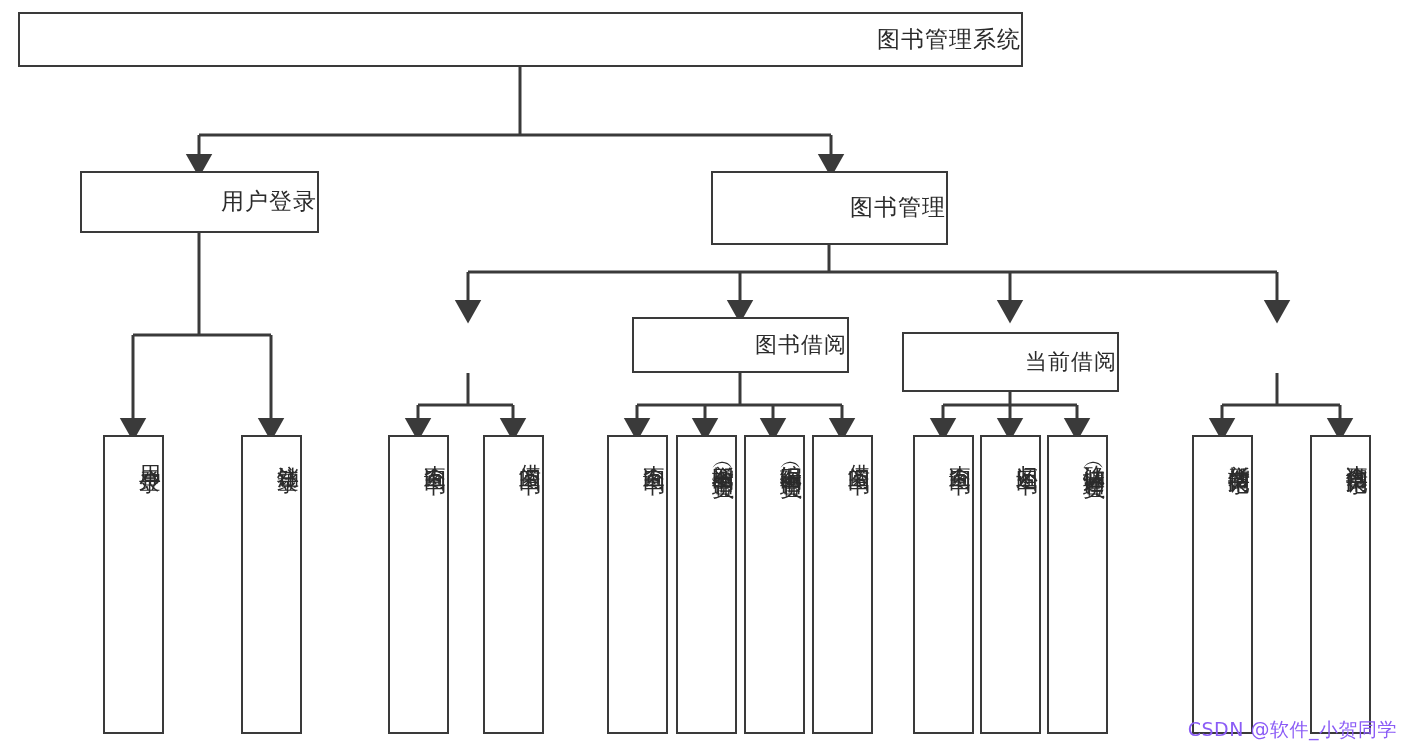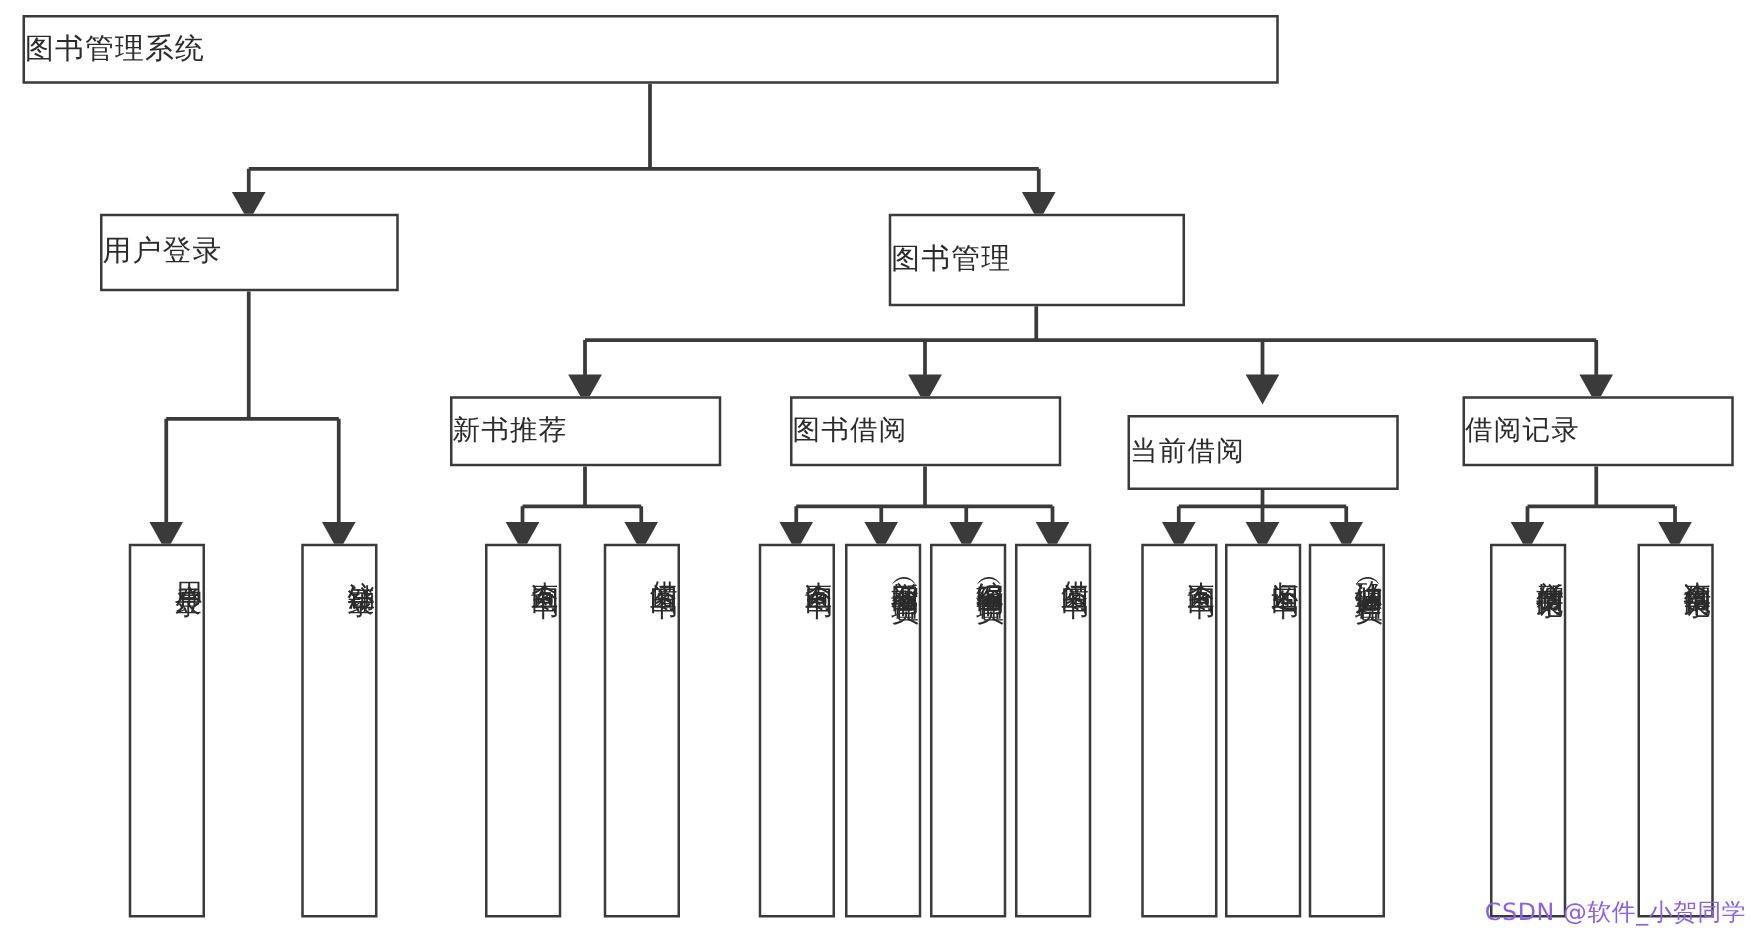--- a/index.html
+++ b/index.html
@@ -25,21 +25,21 @@
     height: 747px;
     pointer-events: none;
   }
   .node {
     position: absolute;
     box-sizing: border-box;
     border: 2.5px solid #3a3a3a;
     background: #ffffff;
     display: flex;
     align-items: center;
-    justify-content: flex-start;
+    justify-content: flex-end;
     color: #2b2b2b;
   }
   .node.h {
     font-size: 23px;
     line-height: 1.1;
     letter-spacing: 1px;
   }
   .node.h.small {
     font-size: 22px;
   }
@@ -133,35 +133,29 @@
   </div>
 
   <div class="node h" style="left:80px; top:171px; width:239px; height:62px;">
     <span>用户登录</span>
   </div>
 
   <div class="node h" style="left:711px; top:171px; width:237px; height:74px;">
     <span>图书管理</span>
   </div>
 
-  <div class="node h small" style="left:360px; top:317px; width:217px; height:56px;">
-    <span>新书推荐</span>
-  </div>
 
   <div class="node h small" style="left:632px; top:317px; width:217px; height:56px;">
     <span>图书借阅</span>
   </div>
 
   <div class="node h small" style="left:902px; top:332px; width:217px; height:60px;">
     <span>当前借阅</span>
   </div>
 
-  <div class="node h small" style="left:1170px; top:317px; width:217px; height:56px;">
-    <span>借阅记录</span>
-  </div>
 
   <div class="node v" style="left:103px; top:435px; width:61px; height:299px;">
     <span class="vtext">用户登录</span>
   </div>
 
   <div class="node v" style="left:241px; top:435px; width:61px; height:299px;">
     <span class="vtext">注销登录</span>
   </div>
 
   <div class="node v" style="left:388px; top:435px; width:61px; height:299px;">

